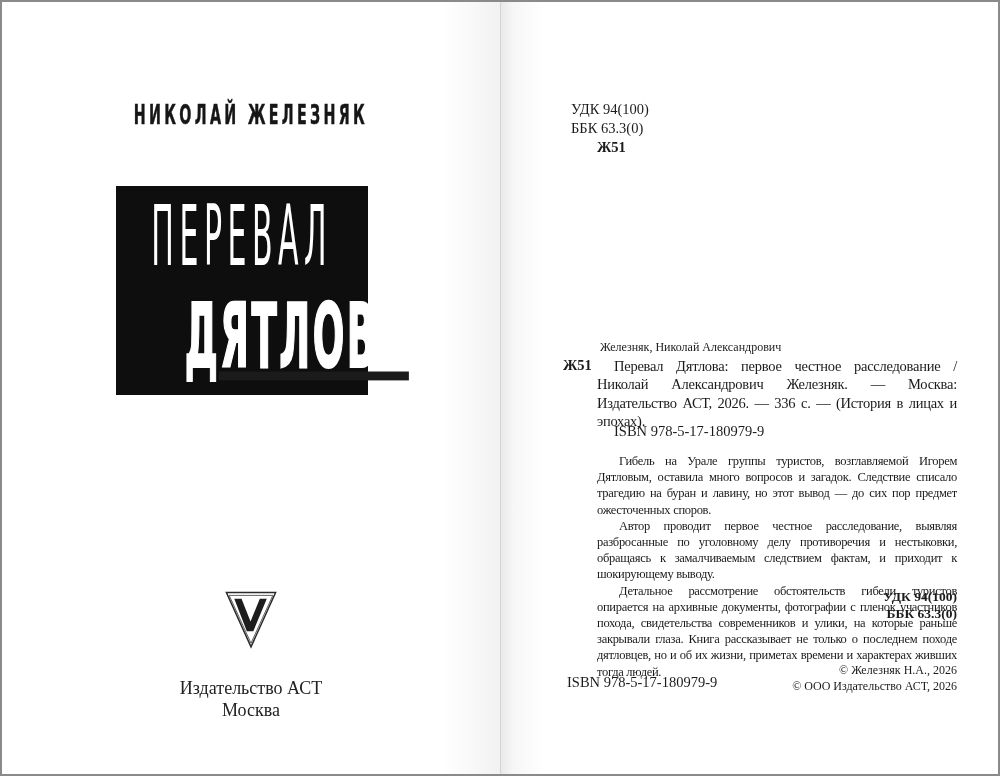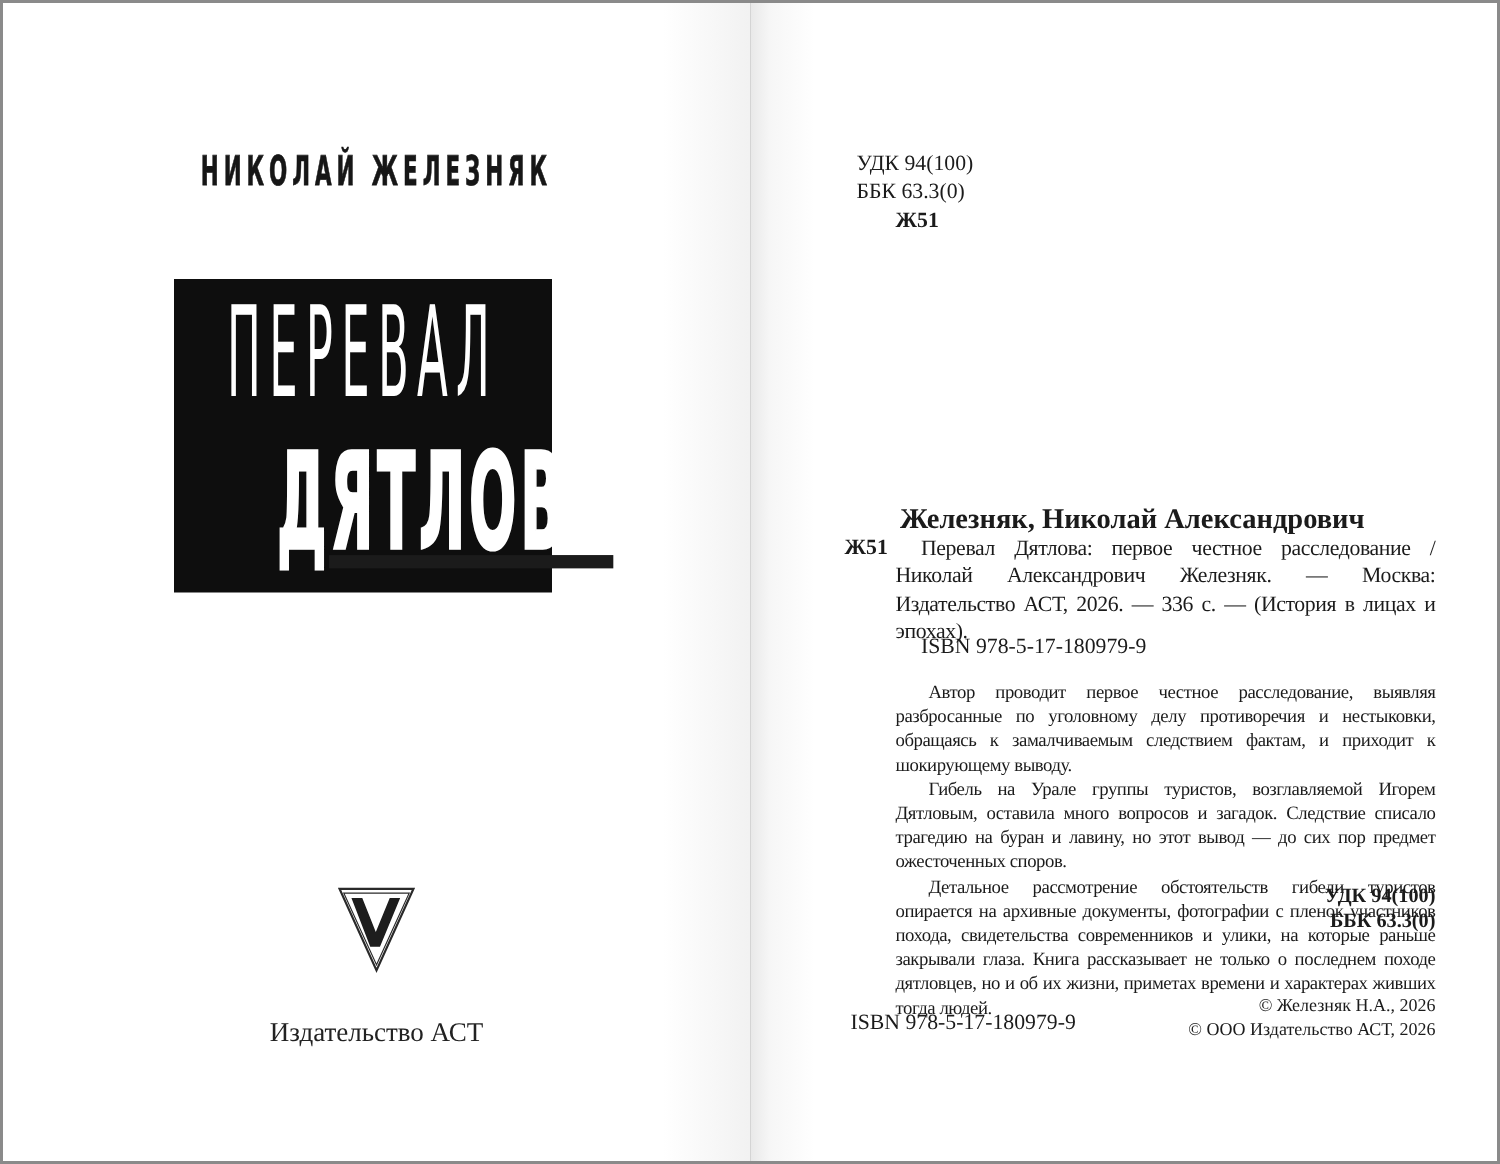--- a/index.html
+++ b/index.html
@@ -60,21 +60,21 @@
 
   
   .rp{position:absolute;box-sizing:border-box;}
   .codes-top{left:70px;top:98px;font-size:14.5px;line-height:19px;}
   .codes-top .code-row{white-space:pre;}
   .codes-top .zh{font-weight:bold;padding-left:26px;}
   .series-line{left:96px;top:223px;width:360px;text-align:center;font-size:14.5px;}
   .design-line{left:96px;top:271px;width:360px;text-align:center;font-size:14.5px;}
   .design-line .d-name{font-style:italic;margin-left:0.28em;}
   .catalog{left:62px;top:336px;width:396px;}
-  .catalog .c-head{font-weight:bold;margin-left:37px;font-size:19px;line-height:18.5px;}
+  .catalog .c-head{font-weight:normal;margin-left:37px;font-size:12px;line-height:18.5px;}
   .catalog .c-code{position:absolute;left:0;top:18.5px;font-weight:bold;font-size:14.5px;}
   .catalog .c-desc{
     margin:0 0 0 34px;width:360px;font-size:14.5px;line-height:18.5px;
     text-align:justify;text-indent:17px;letter-spacing:-0.25px;
   }
   .isbn-top{left:113px;top:421px;font-size:14.5px;}
   .annotation{left:96px;top:451px;width:360px;font-size:12.5px;line-height:16.2px;letter-spacing:-0.3px;}
   .annotation p{margin:0;text-align:justify;text-indent:22px;}
   .codes-bottom{left:96px;top:586px;width:360px;text-align:right;font-weight:bold;font-size:13.5px;line-height:17px;}
   .isbn-bottom{left:66px;top:672px;font-size:14.5px;}
@@ -99,20 +99,21 @@
       </div>
     </div>
 
     <svg class="logo" width="52" height="58" viewBox="0 0 56 62">
       <polygon points="28,60 1.5,1.5 54.5,1.5" fill="#ffffff" stroke="#2a2a2a" stroke-width="1.6"></polygon>
       <polygon points="28,56 4.5,4.5 51.5,4.5" fill="none" stroke="#2a2a2a" stroke-width="0.8"></polygon>
       <path d="M10 8 L23.5 43 L30.5 43 L45 8 L37.5 8 L27.5 32.5 L17.8 8 Z" fill="#1d1d1d"></path>
     </svg>
 
     <div class="pub-name">Издательство АСТ</div>
+    <div class="pub-city">Москва</div>
   </div>
 
   <div class="page page-right">
 
     <div class="rp codes-top">
       <div class="code-row">УДК 94(100)</div>
       <div class="code-row">ББК 63.3(0)</div>
       <div class="code-row zh">Ж51</div>
     </div>
 
@@ -120,22 +121,22 @@
 
     <div class="rp catalog">
       <div class="c-head">Железняк, Николай Александрович</div>
       <div class="c-code">Ж51</div>
       <p class="c-desc">Перевал Дятлова: первое честное расследование / Николай Александрович Железняк. — Москва: Издательство АСТ, 2026. — 336 с. — (История в лицах и эпохах).</p>
     </div>
 
     <div class="rp isbn-top">ISBN 978-5-17-180979-9</div>
 
     <div class="rp annotation">
+      <p>Гибель на Урале группы туристов, возглавляемой Игорем Дятловым, оставила много вопросов и загадок. Следствие списало трагедию на буран и лавину, но этот вывод — до сих пор предмет ожесточенных споров.</p>
       <p>Автор проводит первое честное расследование, выявляя разбросанные по уголовному делу противоречия и нестыковки, обращаясь к замалчиваемым следствием фактам, и приходит к шокирующему выводу.</p>
-      <p>Гибель на Урале группы туристов, возглавляемой Игорем Дятловым, оставила много вопросов и загадок. Следствие списало трагедию на буран и лавину, но этот вывод — до сих пор предмет ожесточенных споров.</p>
       <p>Детальное рассмотрение обстоятельств гибели туристов опирается на архивные документы, фотографии с пленок участников похода, свидетельства современников и улики, на которые раньше закрывали глаза. Книга рассказывает не только о последнем походе дятловцев, но и об их жизни, приметах времени и характерах живших тогда людей.</p>
     </div>
 
     <div class="rp codes-bottom">
       <div>УДК 94(100)</div>
       <div>ББК 63.3(0)</div>
     </div>
 
     <div class="rp isbn-bottom">ISBN 978-5-17-180979-9</div>
 

